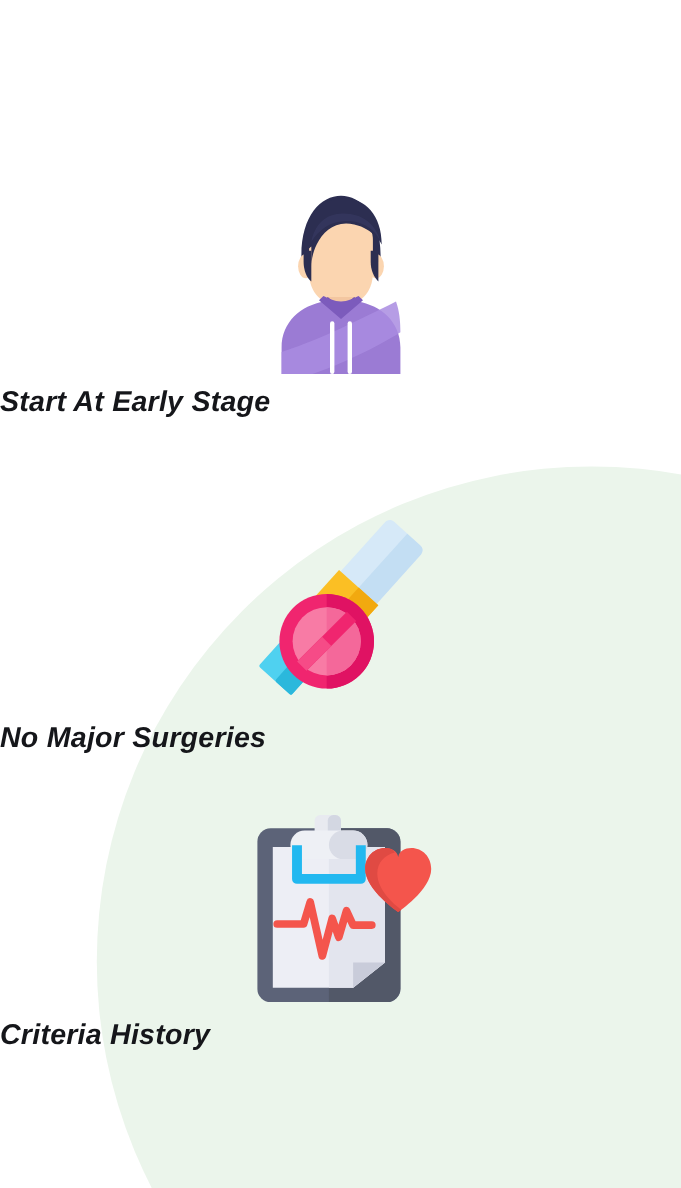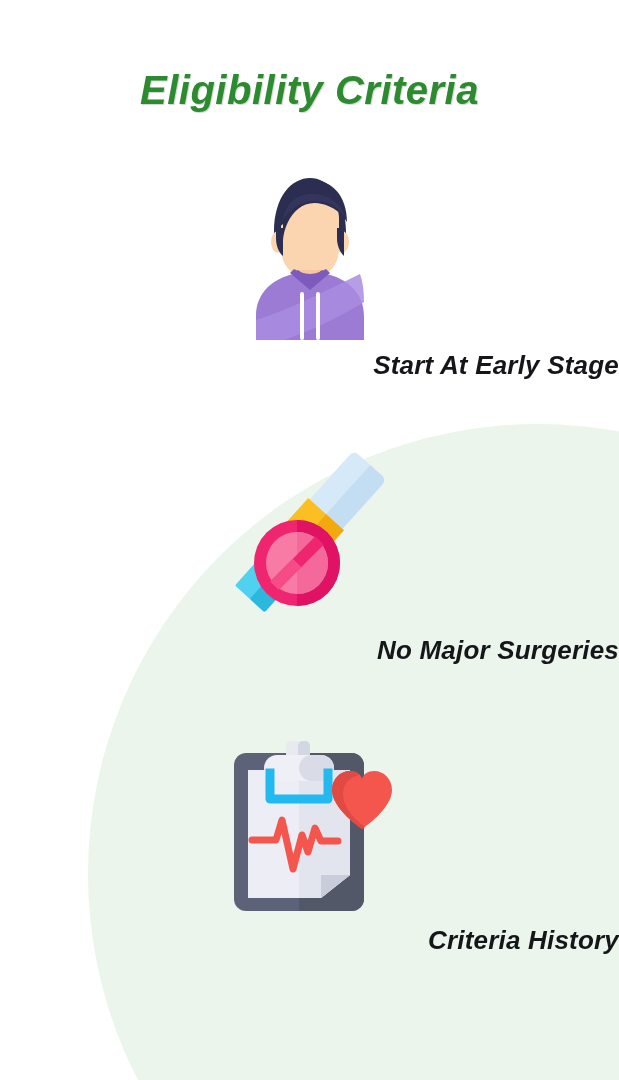--- a/index.html
+++ b/index.html
@@ -41,50 +41,49 @@
     color:#2C8A2F;
     letter-spacing:0.5px;
     z-index:3;
     text-shadow:1px 1px 1px rgba(0,0,0,0.18);
   }
   
   .item {
     position:absolute;
     left:0;
     width:619px;
-    text-align:right;
+    text-align:left;
     z-index:3;
   }
   .item .icon-wrap {
     display:block;
     margin:0 auto;
   }
   .item .caption {
     display:block;
     margin-top:10px;
     font-size:26px;
     font-weight:bold;
     font-style:italic;
     color:#15161A;
     letter-spacing:0.2px;
   }
   #item-0 { top:170px; }
-  #item-1 { top:440px; }
+  #item-1 { top:460px; }
   #item-2 { top:735px; }
 
   svg { display:block; margin:0 auto; overflow:visible; }
 </style>
 </head>
 <body>
 
 <div class="page">
 
   <div class="green-blob"></div>
 
-  <div class="title">Eligibility Criteria</div>
 
   <div class="item" id="item-0">
     <span class="icon-wrap">
       <svg width="120" height="170" viewBox="0 0 120 170" xmlns="http://www.w3.org/2000/svg">
 
         <path d="M24 62 C24 26 42 8 60 8 C78 8 96 26 96 62 L96 80 L88 80 L88 50 L32 50 L32 80 L24 80 Z" fill="#2C2E51"></path>
 
         <ellipse cx="28" cy="72" rx="7" ry="11" fill="#FBD5B0"></ellipse>
         <ellipse cx="92" cy="72" rx="7" ry="11" fill="#FBD5B0"></ellipse>
 

